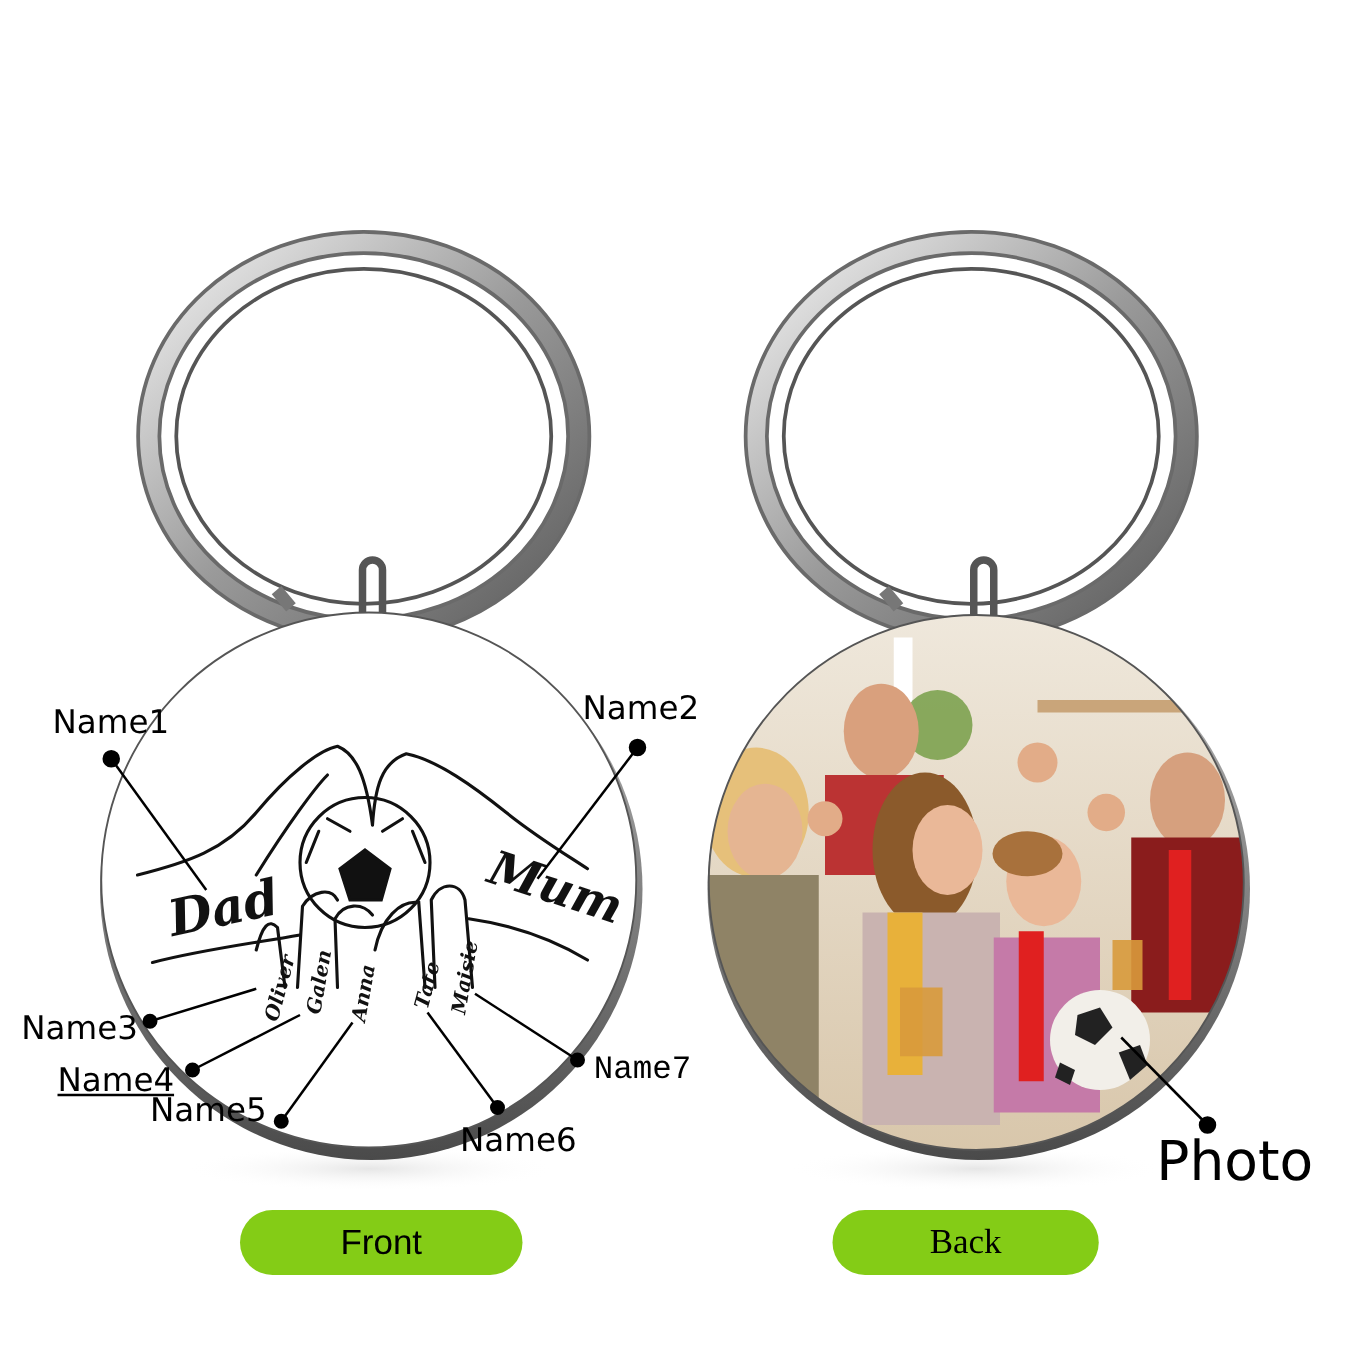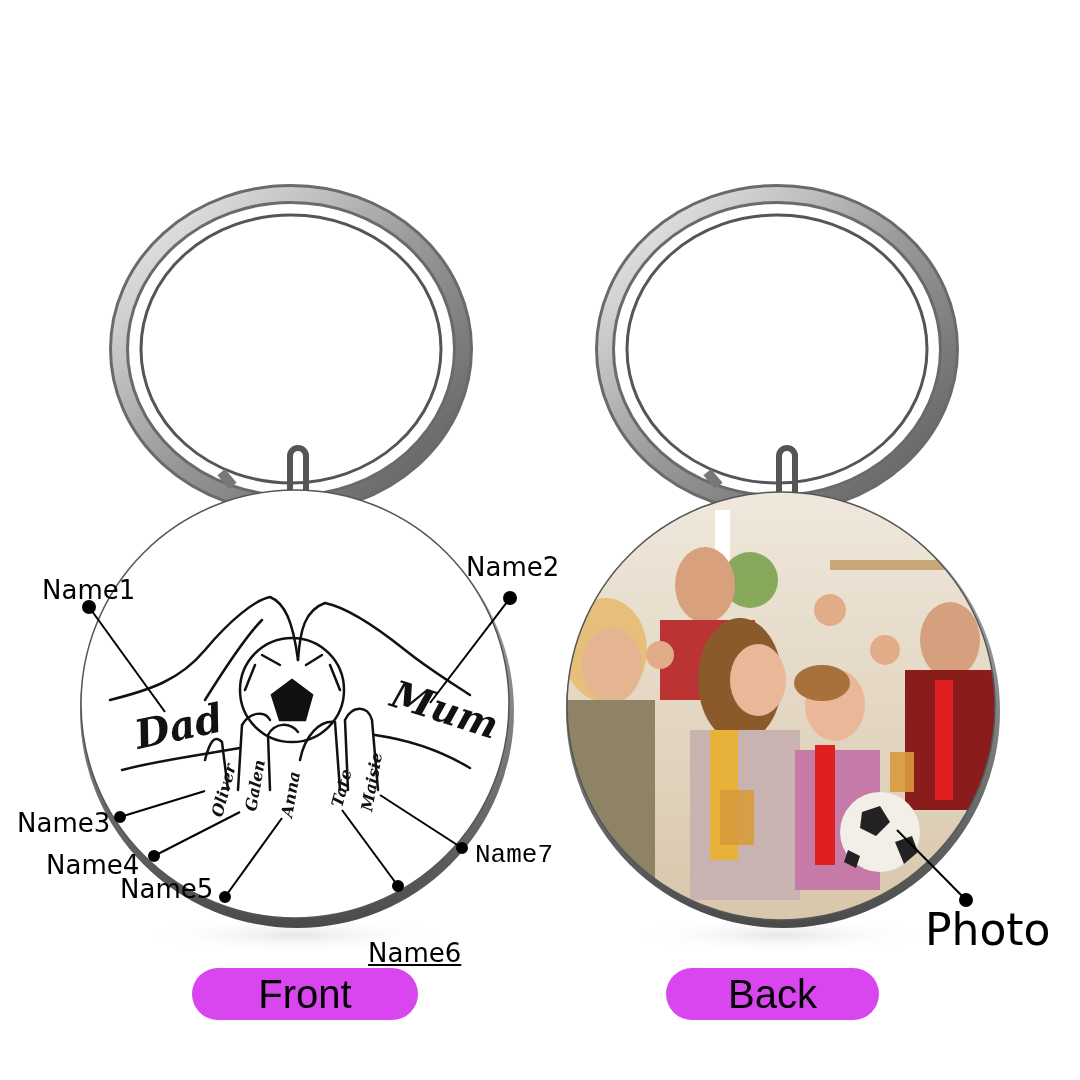--- a/index.html
+++ b/index.html
@@ -1,21 +1,21 @@
 <!DOCTYPE html>
 <html><head>
   <meta charset="utf-8">
   <style>
     html, body { margin:0; padding:0; background:#ffffff; }
     body { width:1080px; height:1080px; position:relative; overflow:hidden; font-family:"DejaVu Sans", sans-serif; }
     .stage { position:absolute; left:0; top:0; width:1080px; height:1080px; }
     svg.art { position:absolute; left:0; top:0; }
     .callout-label { position:absolute; font-family:"DejaVu Sans", sans-serif; font-size:26px; color:#000; white-space:nowrap; line-height:1; }
     .photo-label { font-size:44px; }
-    .tab-label { position:absolute; background:#d946ef; font-family:"Liberation Sans", sans-serif; font-size:40px; color:#000; display:flex; align-items:center; justify-content:center;border-radius:26px; }
+    .tab-label { position:absolute; background:#84cc16; font-family:"Liberation Sans", sans-serif; font-size:28px; color:#000; display:flex; align-items:center; justify-content:center;border-radius:26px; }
     .script { font-family:"DejaVu Serif", serif; font-style:italic; font-weight:bold; fill:#111; }
     .kid { font-family:"DejaVu Serif", serif; font-style:italic; font-weight:bold; fill:#111; font-size:16px; }
   </style>
 </head>
 <body>
 
 <div class="stage">
 
   <svg class="art" width="1080" height="1080" viewBox="0 0 1080 1080">
     <defs>
@@ -164,25 +164,25 @@
       </g>
       <circle cx="781" cy="706" r="214" fill="none" stroke="#555" stroke-width="1.5"></circle>
 
       <g stroke="#000" stroke-width="2" fill="#000">
         <line x1="897" y1="830" x2="966" y2="900"></line>
           <circle cx="966" cy="900" r="6"></circle>
       </g>
     </g>
   </svg>
 
-  <div class="callout-label" style="left:42px; top:565px;margin-top:12px;">Name1</div>
+  <div class="callout-label" style="left:42px; top:565px;">Name1</div>
   <div class="callout-label" style="left:466px; top:554px;text-align:right;">Name2</div>
   <div class="callout-label" style="left:17px; top:810px;">Name3</div>
-  <div class="callout-label" style="left:46px; top:852px;">Name4</div>
+  <div class="callout-label" style="left:46px; top:852px;text-decoration:underline;">Name4</div>
   <div class="callout-label" style="left:120px; top:876px;">Name5</div>
-  <div class="callout-label" style="left:368px; top:940px;text-decoration:underline;">Name6</div>
+  <div class="callout-label" style="left:368px; top:900px;">Name6</div>
   <div class="callout-label" style="left:475px; top:842px;font-family:Liberation Mono, monospace;">Name7</div>
   <div class="callout-label photo-label" style="left:925px; top:908px;">Photo</div>
 
   <div class="tab-label" style="left:192px; top:968px; width:226px; height:52px;">Front</div>
-  <div class="tab-label" style="left:666px; top:968px; width:213px; height:52px;">Back</div>
+  <div class="tab-label" style="left:666px; top:968px; width:213px; height:52px;font-family:Liberation Serif, serif;">Back</div>
 
 </div>
 
 </body></html>

